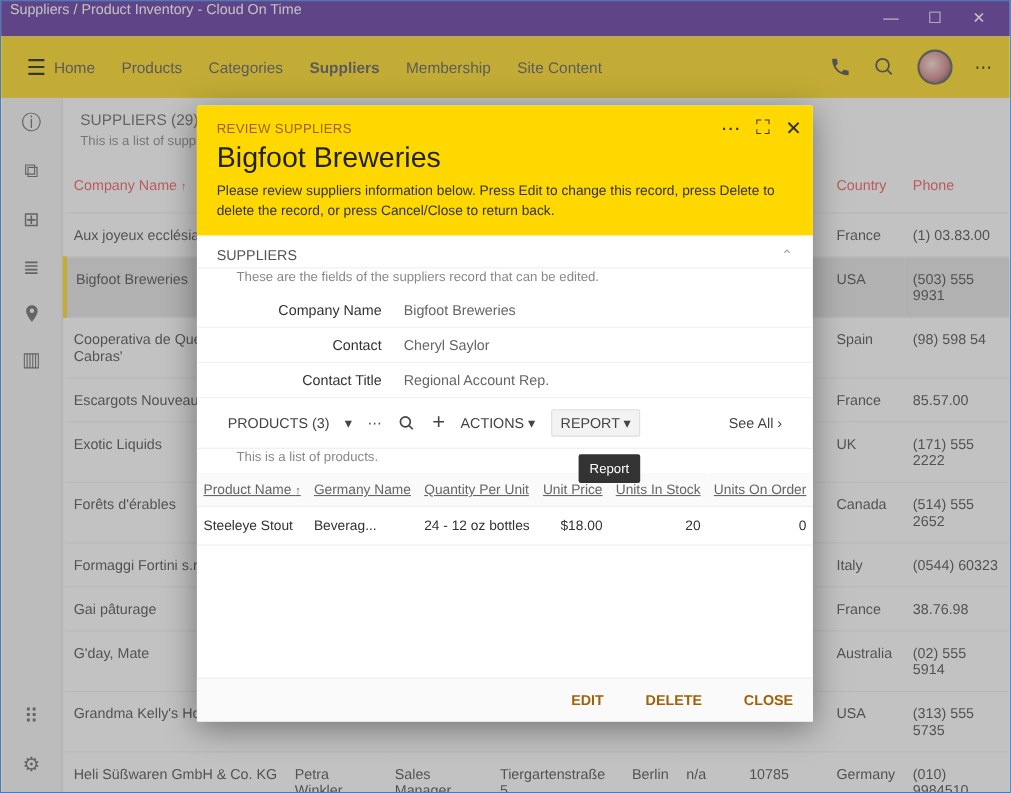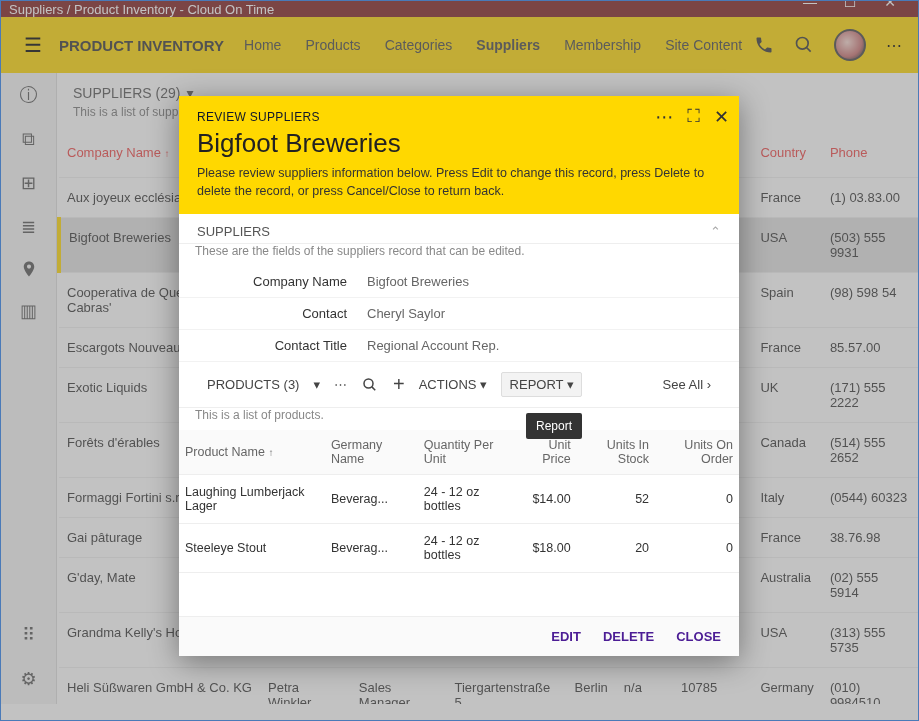--- a/index.html
+++ b/index.html
@@ -1,17 +1,17 @@
 <!DOCTYPE html>
 <html><head>
 <meta charset="utf-8">
 <style>
 * { box-sizing: border-box; margin: 0; padding: 0; font-family: "Segoe UI", Arial, sans-serif; }
 body { width: 919px; height: 721px; overflow: hidden; background: #fff; position: relative; border: 1px solid #4a7ab8; }
-.titlebar { height: 16px; background: #7f1d1d; color: #fff; display: flex; align-items: flex-end; padding: 0 8px; font-size: 13px; }
+.titlebar { height: 32px; background: #4c1d95; color: #fff; display: flex; align-items: flex-start; padding: 0 8px; font-size: 13px; }
 .titlebar .title { flex: 1; }
 .titlebar .winbtn { width: 40px; height: 30px; display: flex; align-items: center; justify-content: center; color: #fff; font-size: 14px; }
 .header { height: 56px; background: #ffd800; display: flex; align-items: center; padding: 0 16px; }
 .ham { width: 32px; text-align: center; font-size: 20px; cursor: pointer; }
 .brand { font-weight: 600; font-size: 15px; margin: 0 20px 0 10px; color: #333; }
 .nav { display: flex; gap: 24px; flex: 1; font-size: 14px; color: #444; text-align: center; }
 .nav span { cursor: pointer; }
 .nav .active { font-weight: 600; }
 .hicons { display: flex; gap: 20px; align-items: center; }
 .avatar { width: 32px; height: 32px; border-radius: 50%; background: radial-gradient(circle at 40% 40%, #f8d8d0, #c97070 60%, #333 90%); border: 2px solid #444; }
@@ -24,53 +24,52 @@
 .pagedesc { padding: 0 16px 8px; color: #777; font-size: 12px; }
 .grid { width: 100%; border-collapse: collapse; font-size: 13px; }
 .grid th { text-align: left; padding: 10px 8px; color: #ef4444; font-weight: 400; border-bottom: 1px solid #eee; }
 .grid td { padding: 12px 8px; border-bottom: 1px solid #eee; color: #333; vertical-align: top; }
 .grid tr.sel td { background: #e0e0e0; }
 .grid tr.sel td:first-child { border-left: 4px solid #ffd800; }
 .scrim { position: absolute; inset: 0; background: rgba(120,120,120,0.45); z-index: 5; }
 .modal { position: absolute; top: 95px; left: 178px; width: 560px; height: 560px; background: #fff; z-index: 10; box-shadow: 0 6px 30px rgba(0,0,0,0.4); border-radius: 2px; display: flex; flex-direction: column; }
 .modal-head { background: #ffd800; padding: 14px 18px 14px; position: relative; }
 .modal-icons { position: absolute; top: 10px; right: 10px; display: flex; gap: 14px; font-size: 18px; color: #333; }
-.modal-sub { font-size: 12px; color: #0f172a; letter-spacing: 0.3px; margin-bottom: 4px; }
+.modal-sub { font-size: 12px; color: #a16207; letter-spacing: 0.3px; margin-bottom: 4px; }
 .modal-title { font-size: 26px; font-weight: 400; color: #222; margin-bottom: 6px; }
 .modal-hint { font-size: 12.5px; color: #333; line-height: 1.4; }
 .section-head { padding: 10px 18px 4px; color: #555; font-size: 13px; display: flex; justify-content: space-between; align-items: center; border-bottom: 1px solid #eee; }
-.section-desc { padding: 0 16px 8px; font-size: 12px; color: #888; }
+.section-desc { padding: 0 36px 8px; font-size: 12px; color: #888; }
 .formrow { display: flex; padding: 8px 18px; font-size: 13px; border-bottom: 1px solid #f2f2f2; }
 .formrow .lbl { width: 170px; text-align: right; color: #333; padding-right: 20px; }
 .formrow .val { color: #666; }
 .toolbar2 { display: flex; align-items: center; gap: 14px; padding: 10px 28px; color: #444; font-size: 13px; border-bottom: 1px solid #eee; }
 .toolbar2 .grow { flex: 1; }
 .toolbar2 .seeall { color: #444; font-size: 13px; }
 .reportbtn { background: #f3f3f3; padding: 4px 8px; border: 1px solid #ddd; border-radius: 2px; }
 .tooltip { position: absolute; background: #333; color: #fff; font-size: 12px; padding: 6px 10px; border-radius: 2px; left: 525px; top: 412px; z-index: 20; }
 .ptable { width: 100%; border-collapse: collapse; font-size: 12.5px; }
-.ptable th { text-align: left; padding: 8px 6px; color: #666; font-weight: 400; border-bottom: 1px solid #eee; background: #fafafa; }
+.ptable th { text-align: left; padding: 8px 6px; color: #666; font-weight: 400; border-bottom: 1px solid #eee; background: #fafafa; text-decoration: underline; }
 .ptable th.r, .ptable td.r { text-align: right; }
 .ptable td { padding: 10px 6px; border-bottom: 1px solid #eee; color: #333; vertical-align: middle; }
-.modal-foot { margin-top: auto; border-top: 1px solid #eee; padding: 12px 18px; display: flex; justify-content: flex-end; gap: 22px; font-size: 13px; font-weight: 600; color: #4c1d95; background: #fafafa; }
+.modal-foot { margin-top: auto; border-top: 1px solid #eee; padding: 12px 18px; display: flex; justify-content: flex-end; gap: 38px; font-size: 13px; font-weight: 600; color: #a16207; background: #fafafa; }
 svg { display: block; }
 </style>
 </head>
 <body>
 
 <div class="titlebar">
   <span class="title">Suppliers / Product Inventory - Cloud On Time</span>
   <span class="winbtn">—</span>
   <span class="winbtn">☐</span>
   <span class="winbtn">✕</span>
 </div>
 
 <div class="header">
   <div class="ham">☰</div>
-  <div class="brand">PRODUCT INVENTORY</div>
   <div class="nav">
     <span>Home</span>
     <span>Products</span>
     <span>Categories</span>
     <span class="active">Suppliers</span>
     <span>Membership</span>
     <span>Site Content</span>
   </div>
   <div class="hicons">
     <span>
@@ -307,28 +306,20 @@
           <th>Product Name <span style="font-size:10px">↑</span></th>
           <th>Germany Name</th>
           <th>Quantity Per Unit</th>
           <th class="r">Unit Price</th>
           <th class="r">Units In Stock</th>
           <th class="r">Units On Order</th>
         </tr>
       </thead>
     <tbody id="pbody">
         <tr>
-          <td>Laughing Lumberjack Lager</td>
-          <td>Beverag...</td>
-          <td>24 - 12 oz bottles</td>
-          <td class="r">$14.00</td>
-          <td class="r">52</td>
-          <td class="r">0</td>
-        </tr>
-        <tr>
           <td>Steeleye Stout</td>
           <td>Beverag...</td>
           <td>24 - 12 oz bottles</td>
           <td class="r">$18.00</td>
           <td class="r">20</td>
           <td class="r">0</td>
         </tr>
       </tbody>
   </table>
   <div class="modal-foot">

